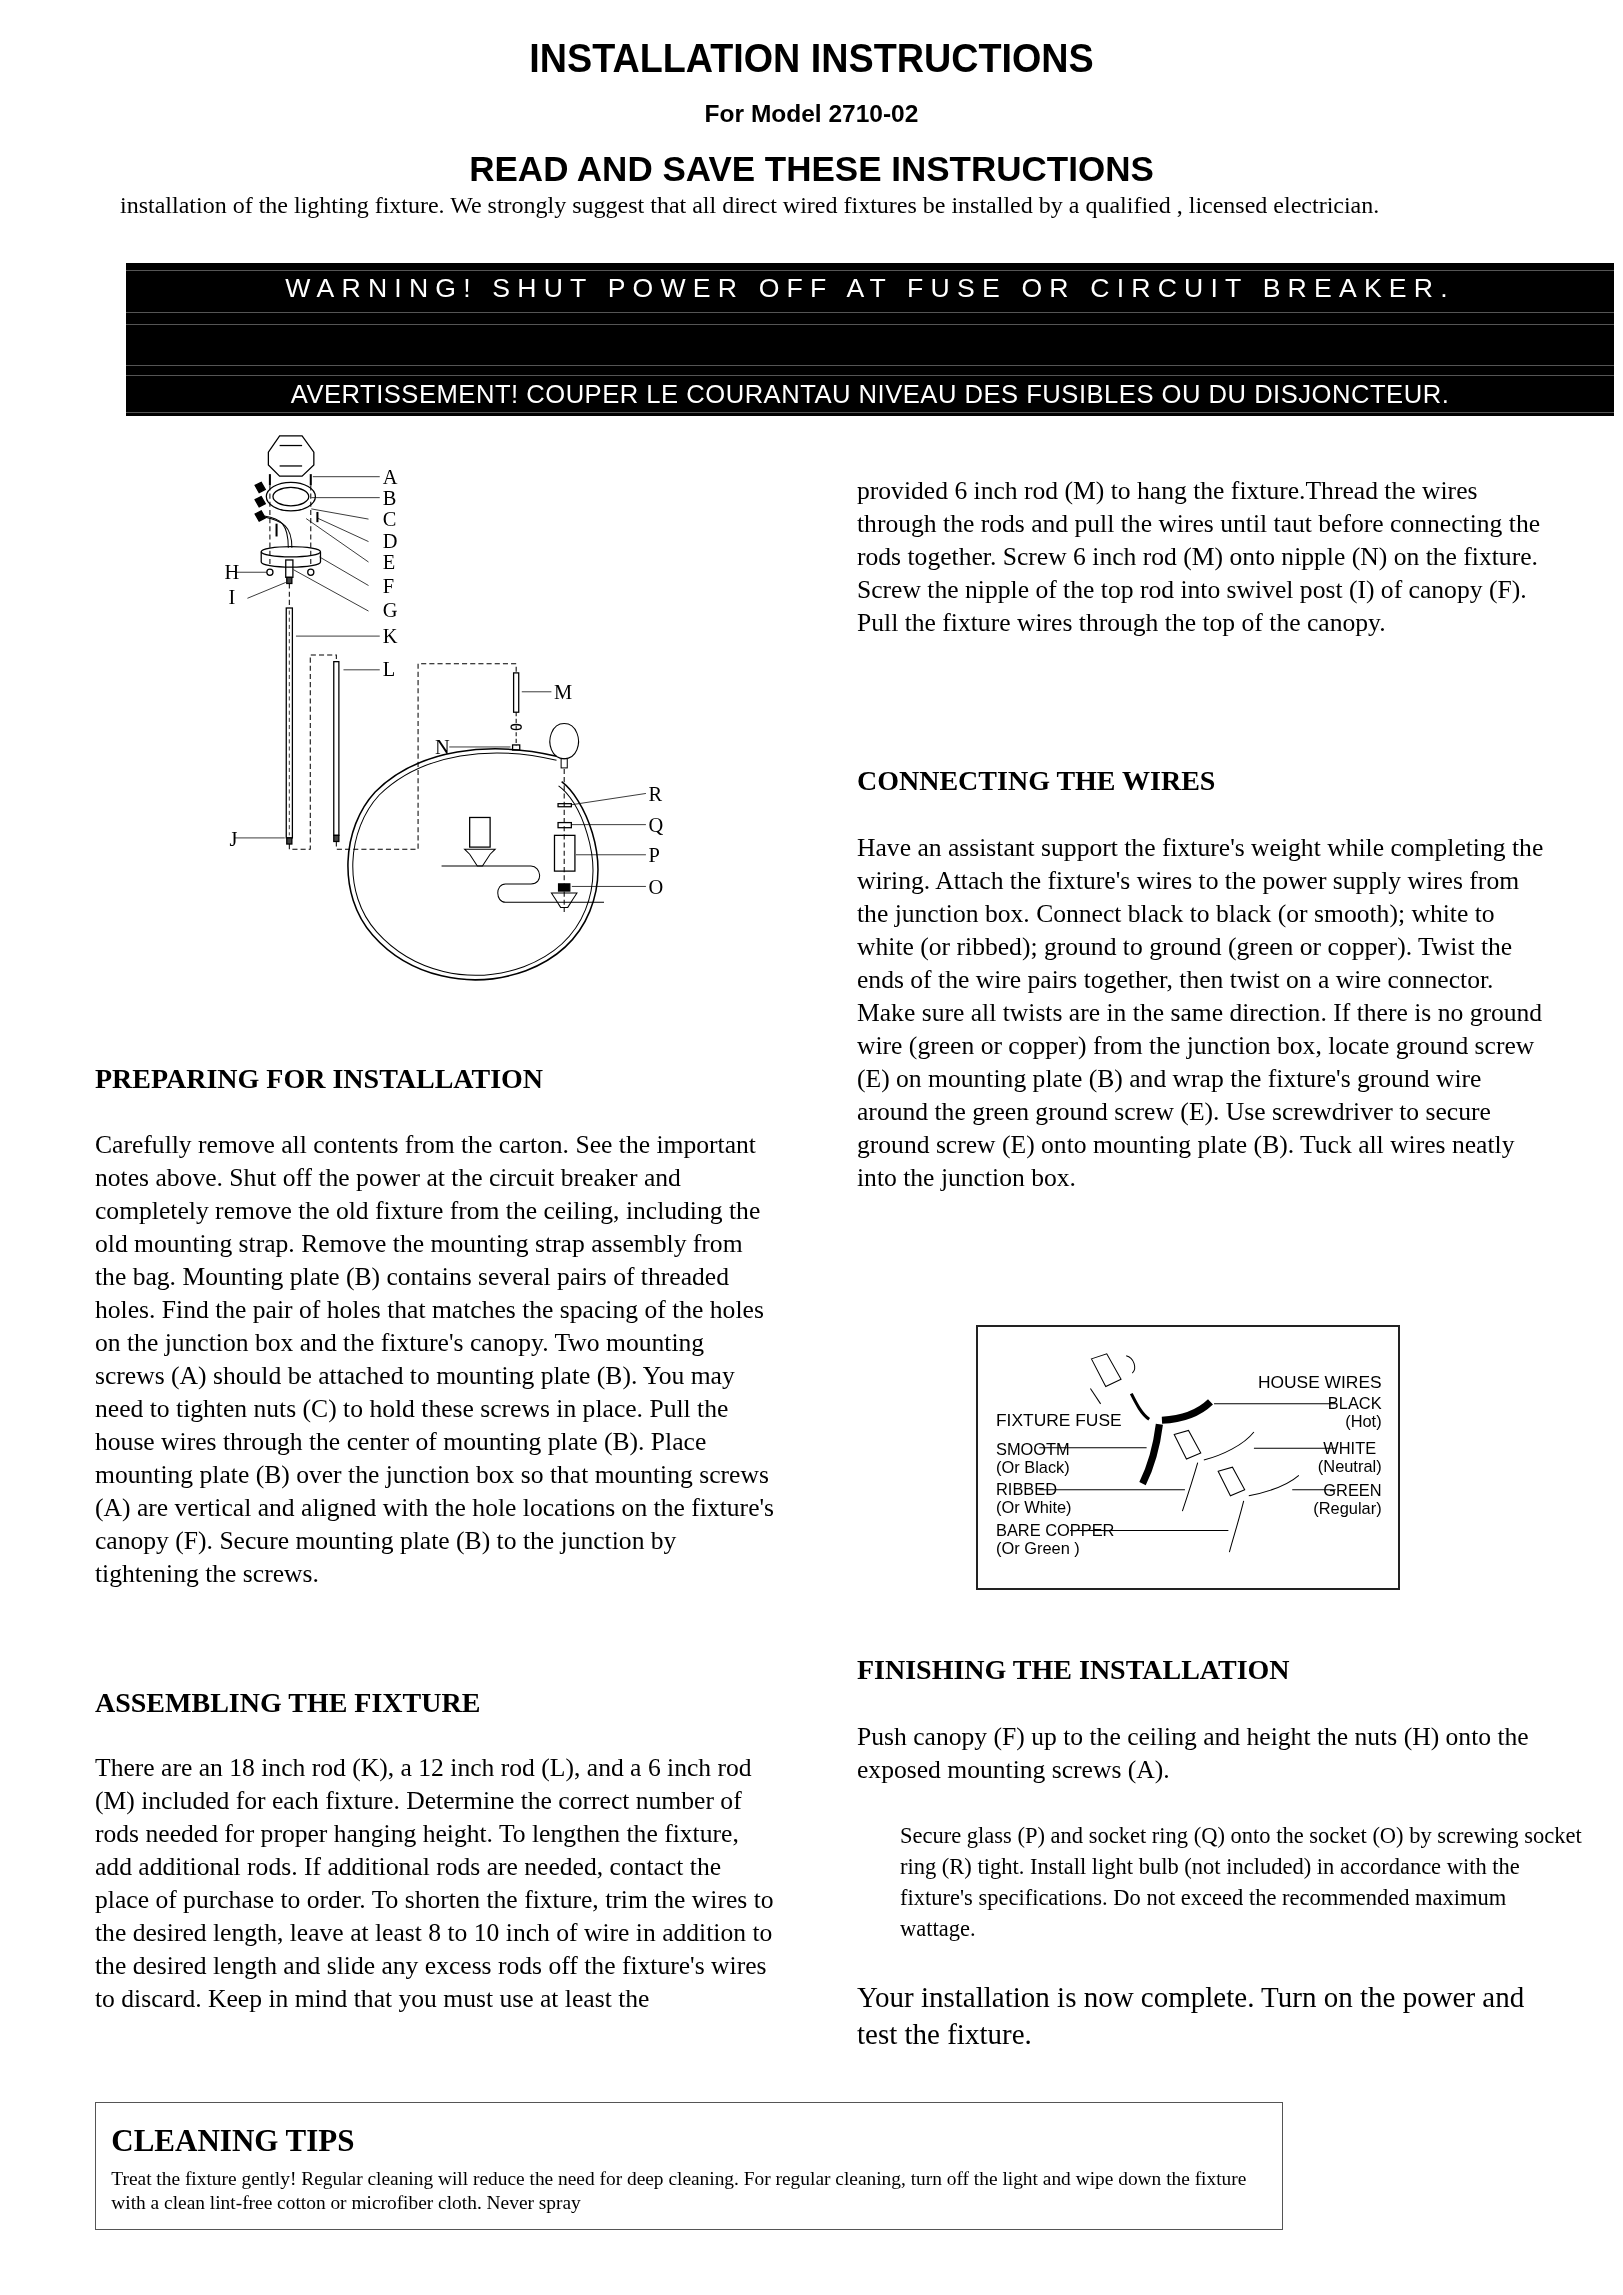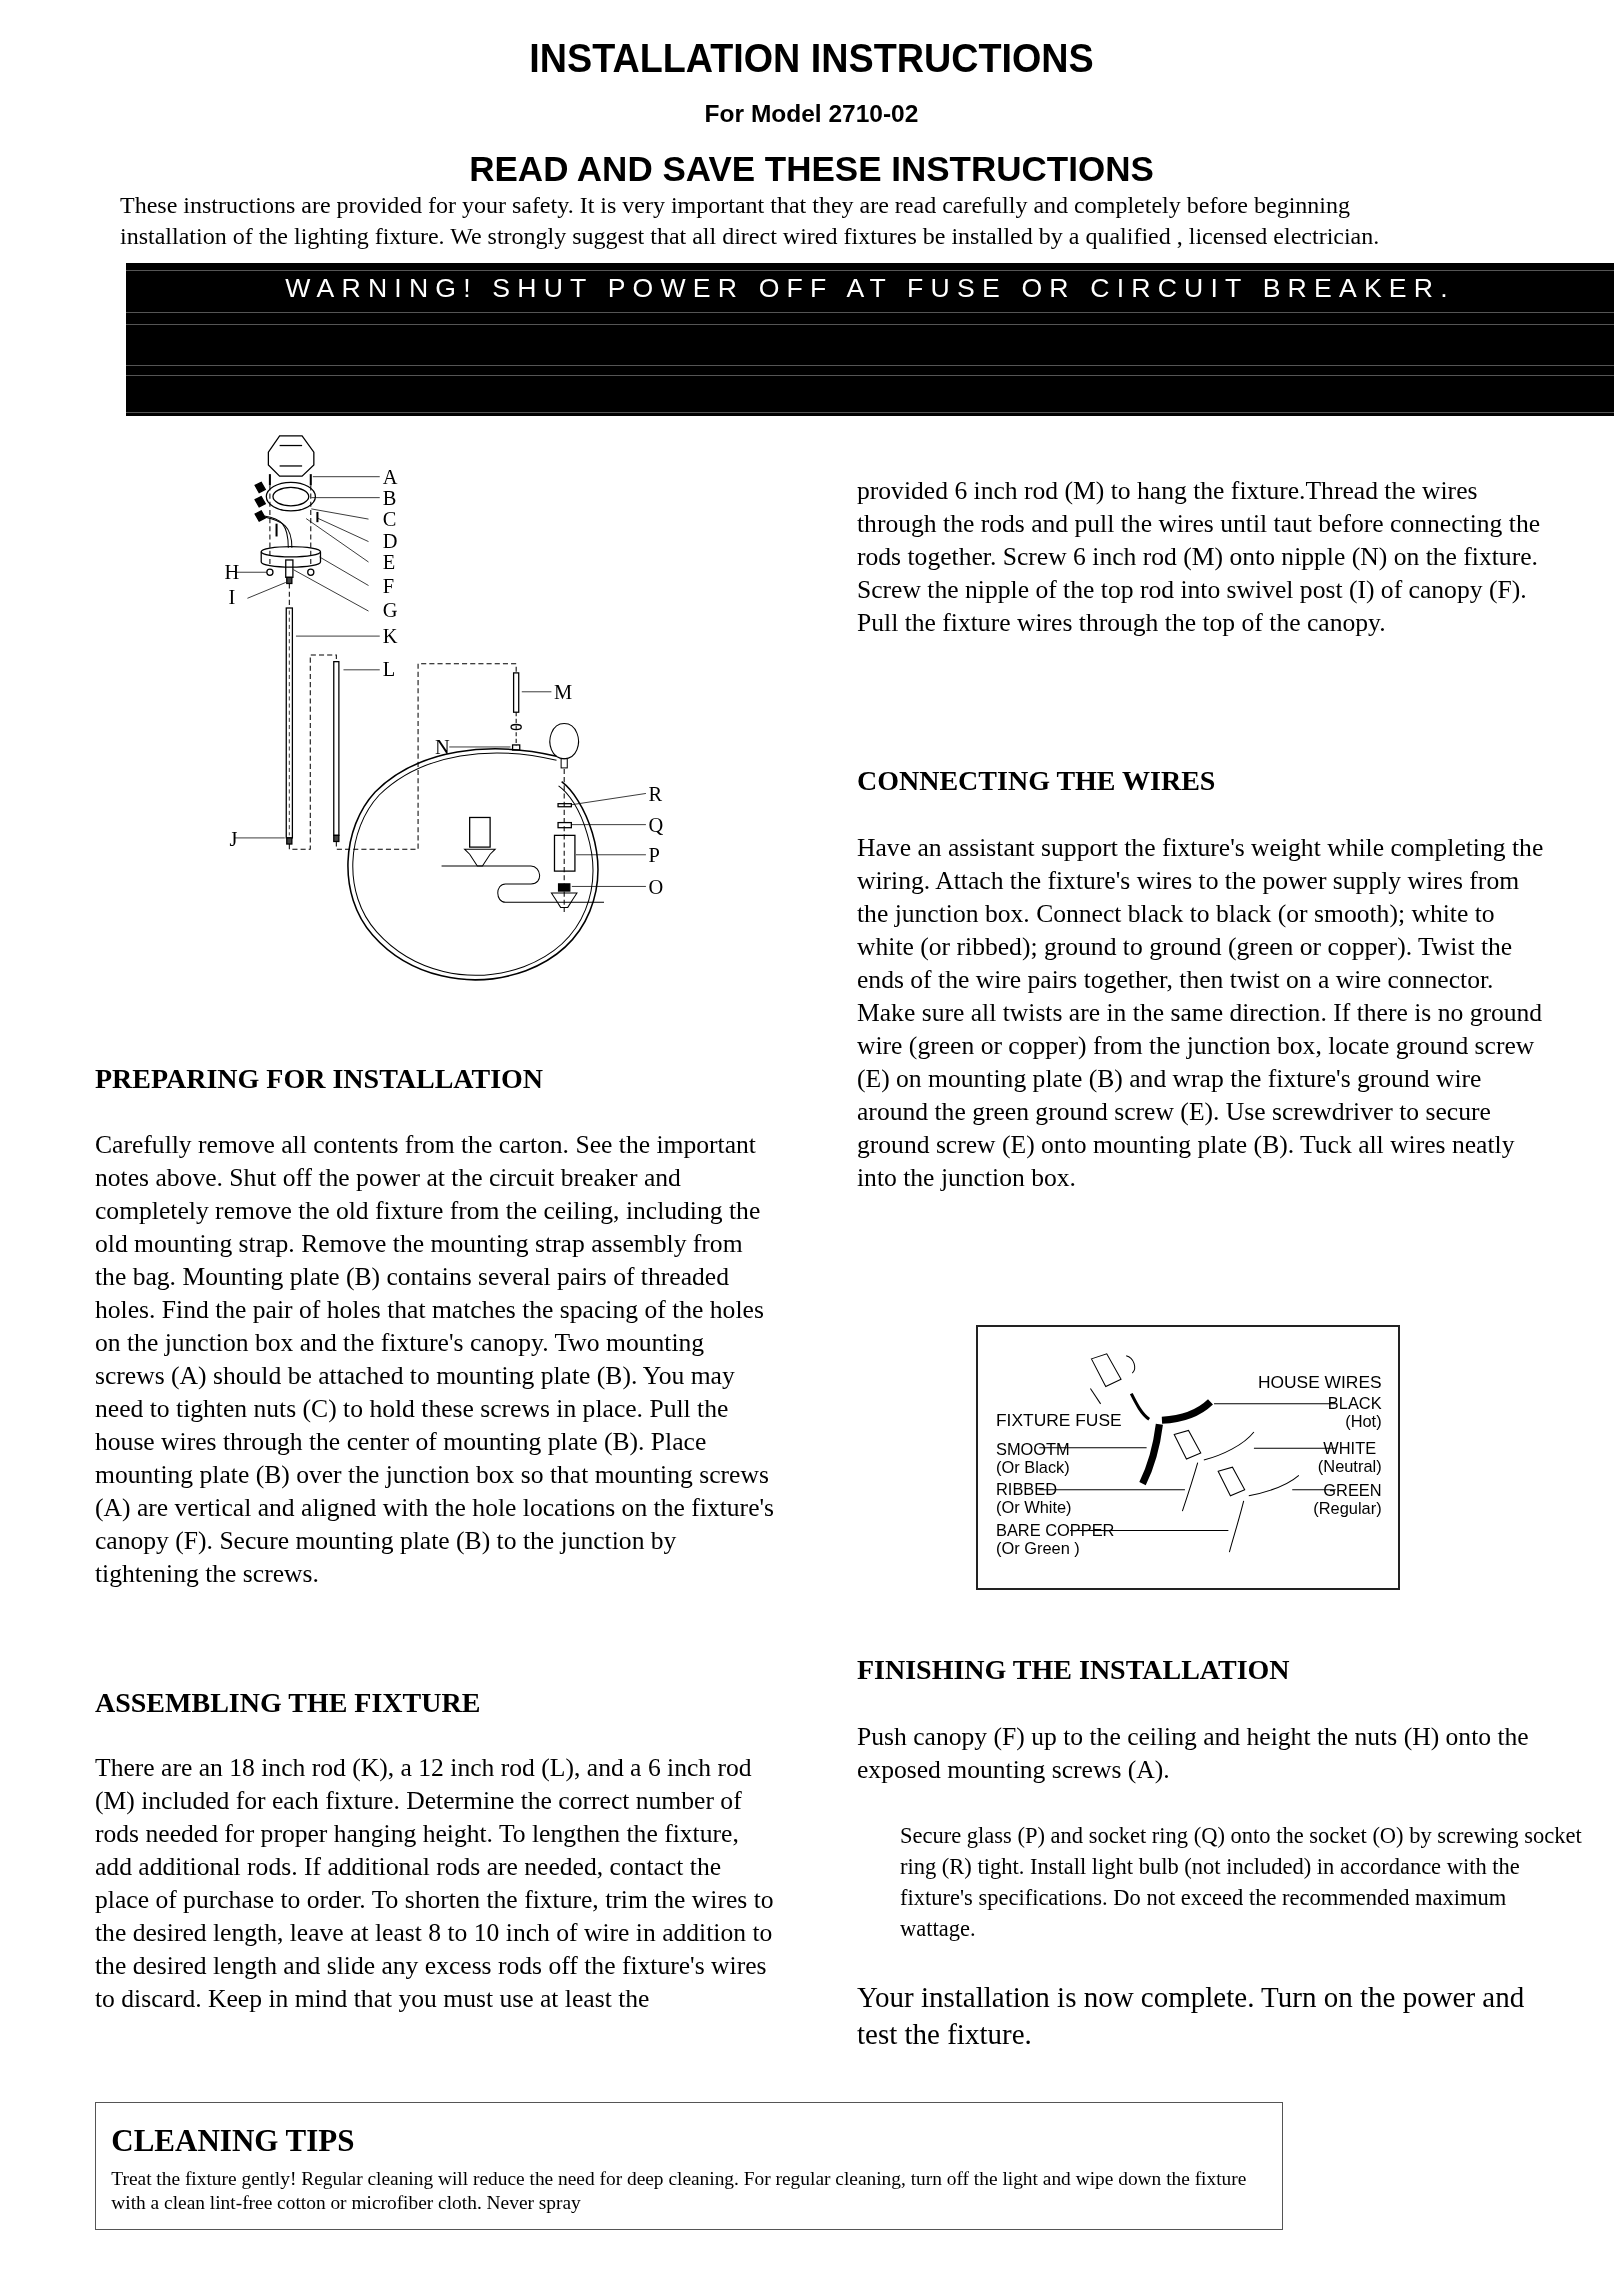--- a/index.html
+++ b/index.html
@@ -26,32 +26,32 @@
   .cleaning h3 { margin: 0; position: absolute; left: 15.3px; top: 20.4px; font-size: 31px; font-weight: bold; font-family: "Liberation Serif", serif; }
   .cleaning p { margin: 0; position: absolute; left: 15.3px; top: 64px; width: 1155px; font-size: 19.4px; line-height: 24px; }
 </style>
 </head>
 <body>
 
 <div class="abs title">INSTALLATION INSTRUCTIONS</div>
 <div class="abs model">For Model 2710-02</div>
 <div class="abs readsave">READ AND SAVE THESE INSTRUCTIONS</div>
 <div class="abs intro">
-  <div>These instructions are provided for your safety. It is very important that they are read carefully and completely before beginning</div>
   <div>installation of the lighting fixture. We strongly suggest that all direct wired fixtures be installed by a qualified , licensed electrician.</div>
 </div>
 
 <div class="abs warn">
   <div class="stripe" style="top:7.2px;"></div>
   <div class="stripe" style="top:49px;"></div>
   <div class="stripe" style="top:61px;"></div>
   <div class="stripe" style="top:102px;"></div>
   <div class="stripe" style="top:112px;"></div>
   <div class="stripe" style="top:149px;"></div>
   <div class="line l1">WARNING! SHUT POWER OFF AT FUSE OR CIRCUIT BREAKER.</div>
+  <div class="line l3">AVERTISSEMENT! COUPER LE COURANTAU NIVEAU DES FUSIBLES OU DU DISJONCTEUR.</div>
 </div>
 
 <svg class="abs diagram" viewBox="0 0 1100 1230" fill="none" stroke="#000" stroke-width="2.5">
 
   <g>
     <polygon points="148,3 192,3 215,35 215,60 192,82 148,82 126,60 126,35"></polygon>
     <line x1="148" y1="22" x2="192" y2="22"></line>
     <line x1="148" y1="62" x2="192" y2="62"></line>
   </g>
 

